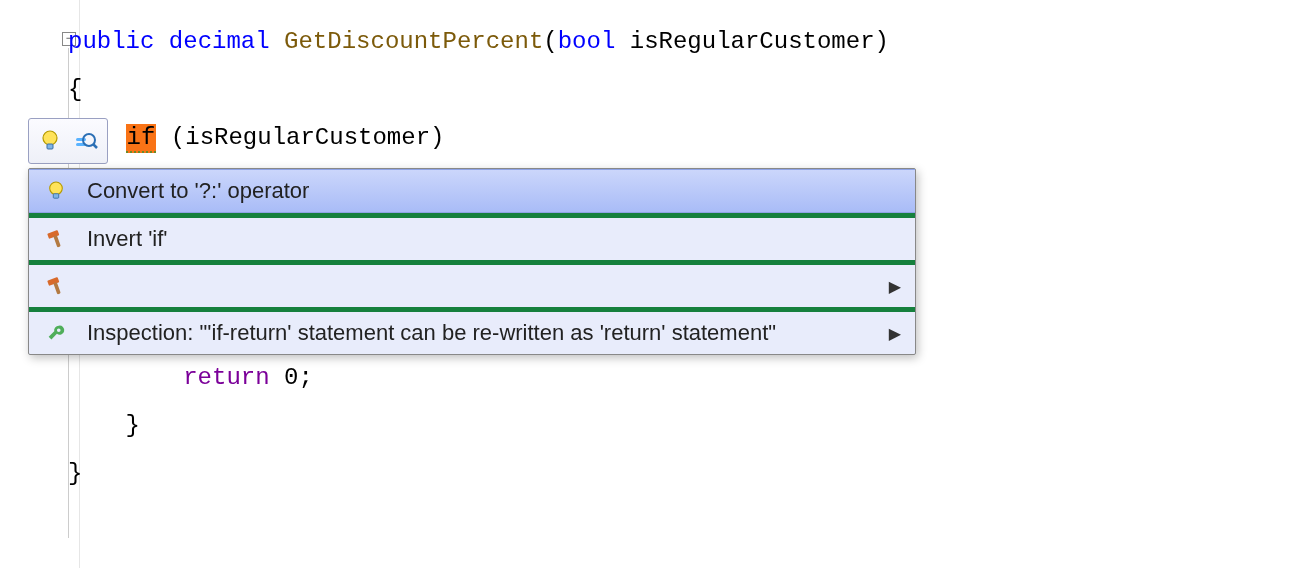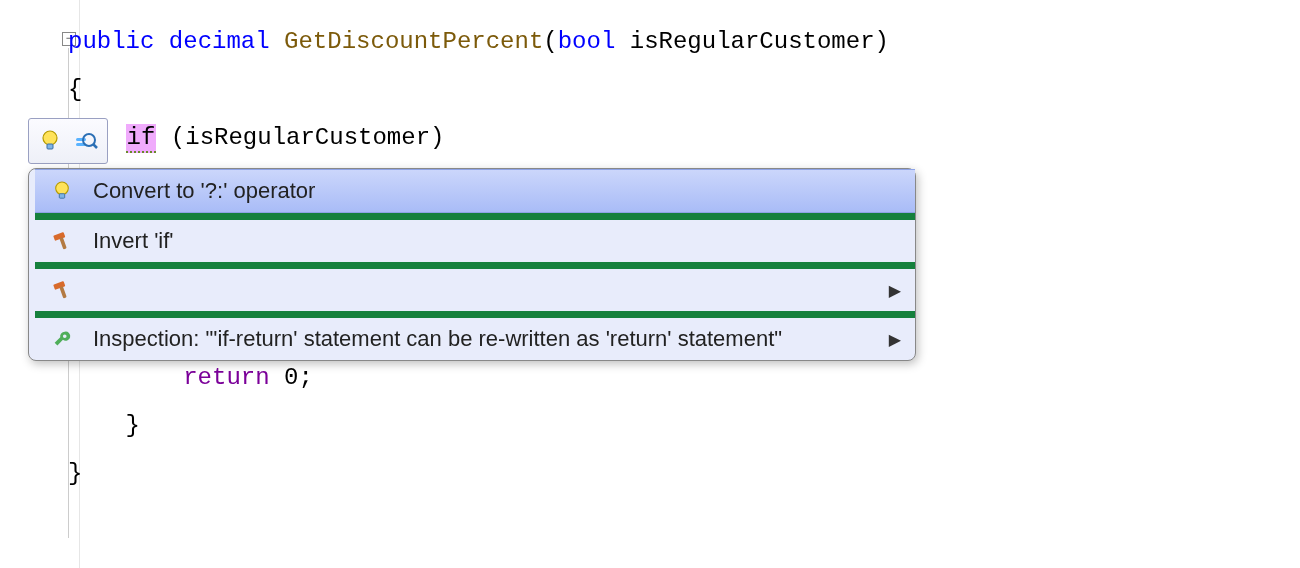--- a/index.html
+++ b/index.html
@@ -42,61 +42,60 @@
     left: 68px; top: 18px;
     white-space: pre;
     line-height: 48px;
     color: #000;
   }
   .kw   { color: #0000ff; }
   .type { color: #0000ff; }
   .name { color: #7c5a0a; }
   .ret  { color: #7b0099; text-align: center; }
   .if-token {
-    background: #f0abfc;
+    background: #f97316;
     border-bottom: 2px dotted #6a8a2a;
     padding: 0 1px;
   }
   .action-trigger {
     position: absolute;
     left: 28px; top: 118px;
     width: 80px; height: 46px;
     background: linear-gradient(#fbfbff,#eef0f8);
     border: 1px solid #9aa0c2;
     border-radius: 3px;
     display:flex;align-items:center;justify-content:center;
     gap:10px;
   }
   .bulb-svg, .magnify-svg { display:block; }
   .popup {
     position: absolute;
     left: 28px; top: 168px;
     width: 888px;
     background: #e8ecfb;
     border: 1px solid #888;
-    border-radius: 8px;
+    border-radius: 2px;
     box-shadow: 2px 3px 10px rgba(0,0,0,.25);
     font-family: 'Segoe UI', Arial, sans-serif;
     font-size: 22px;
-    padding-left: 6px;
   }
   .popup-item {
     position: relative;
     display:flex;
     align-items:center;
     padding: 8px 14px 8px 14px;
     gap: 18px;
     color:#222;
   }
   .popup-item.selected {
     background: linear-gradient(#cbd6fb,#a9bcf7);
     border-top: 1px solid #8ea3e6;
     border-bottom: 1px solid #8ea3e6;
   }
-  .popup-item + .popup-item { border-top:7px solid #15803d; }
+  .popup-item + .popup-item { border-top:5px solid #15803d; }
   .popup-item .arrow {
     position:absolute; right:14px; top:50%; transform: translateY(-50%);
     font-size:16px; color:#333;
   }
   .icon-slot { width:26px; height:26px; display:flex;align-items:center;justify-content:center; }
 </style>
 </head>
 <body>
 
 <div class="gutter">

